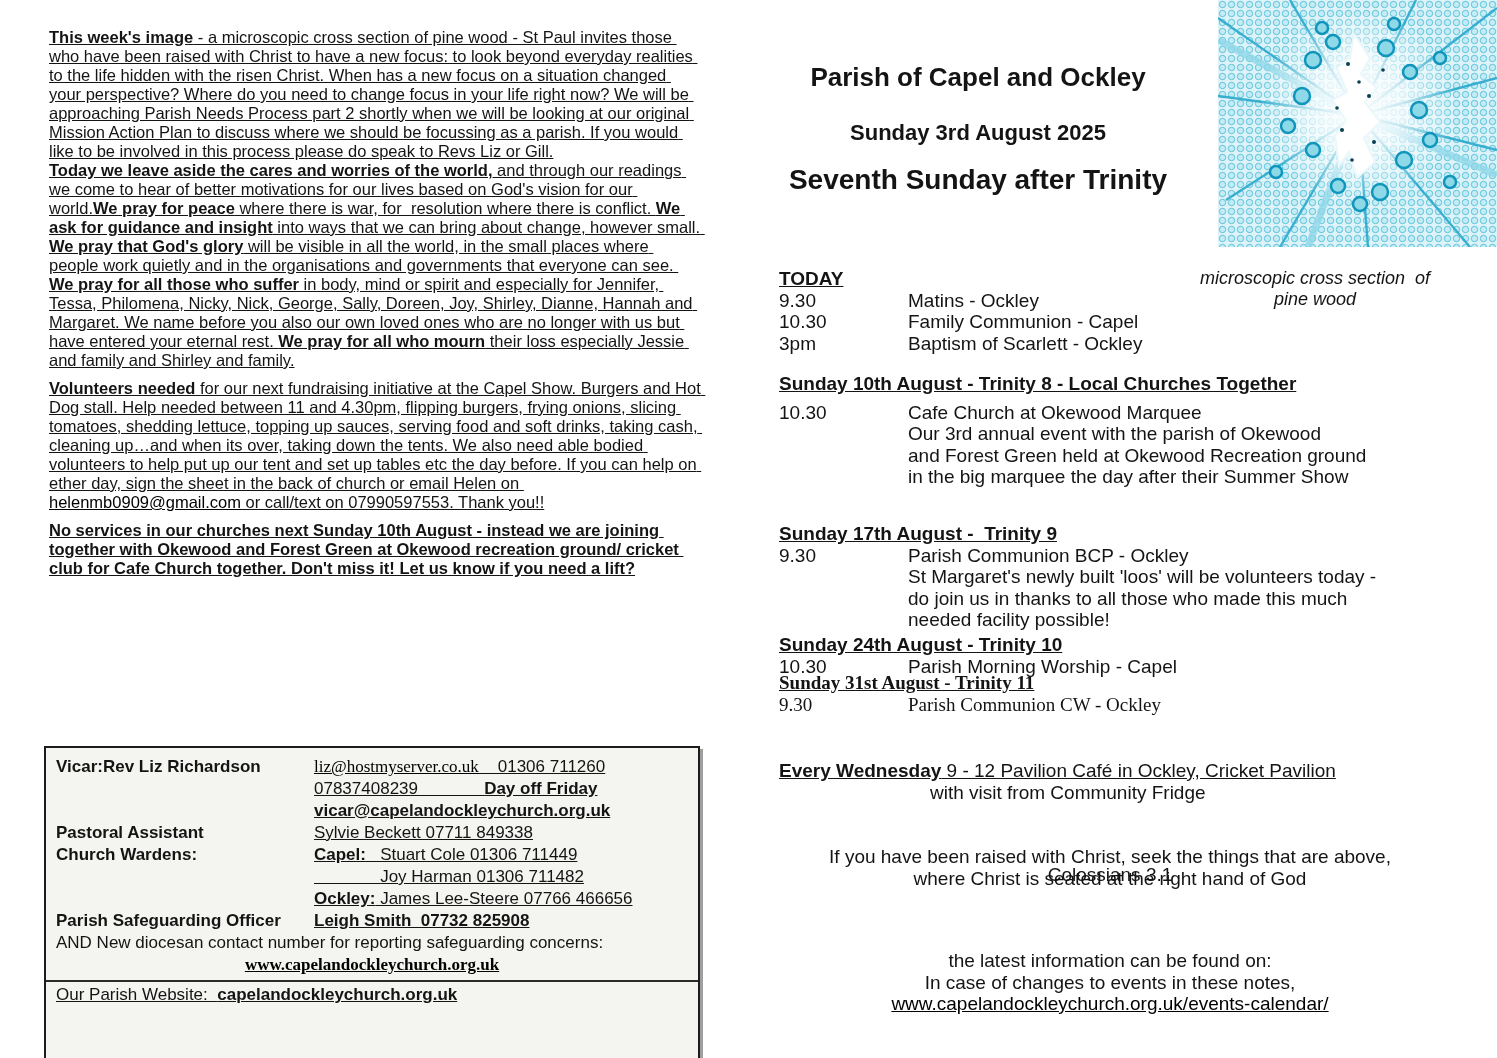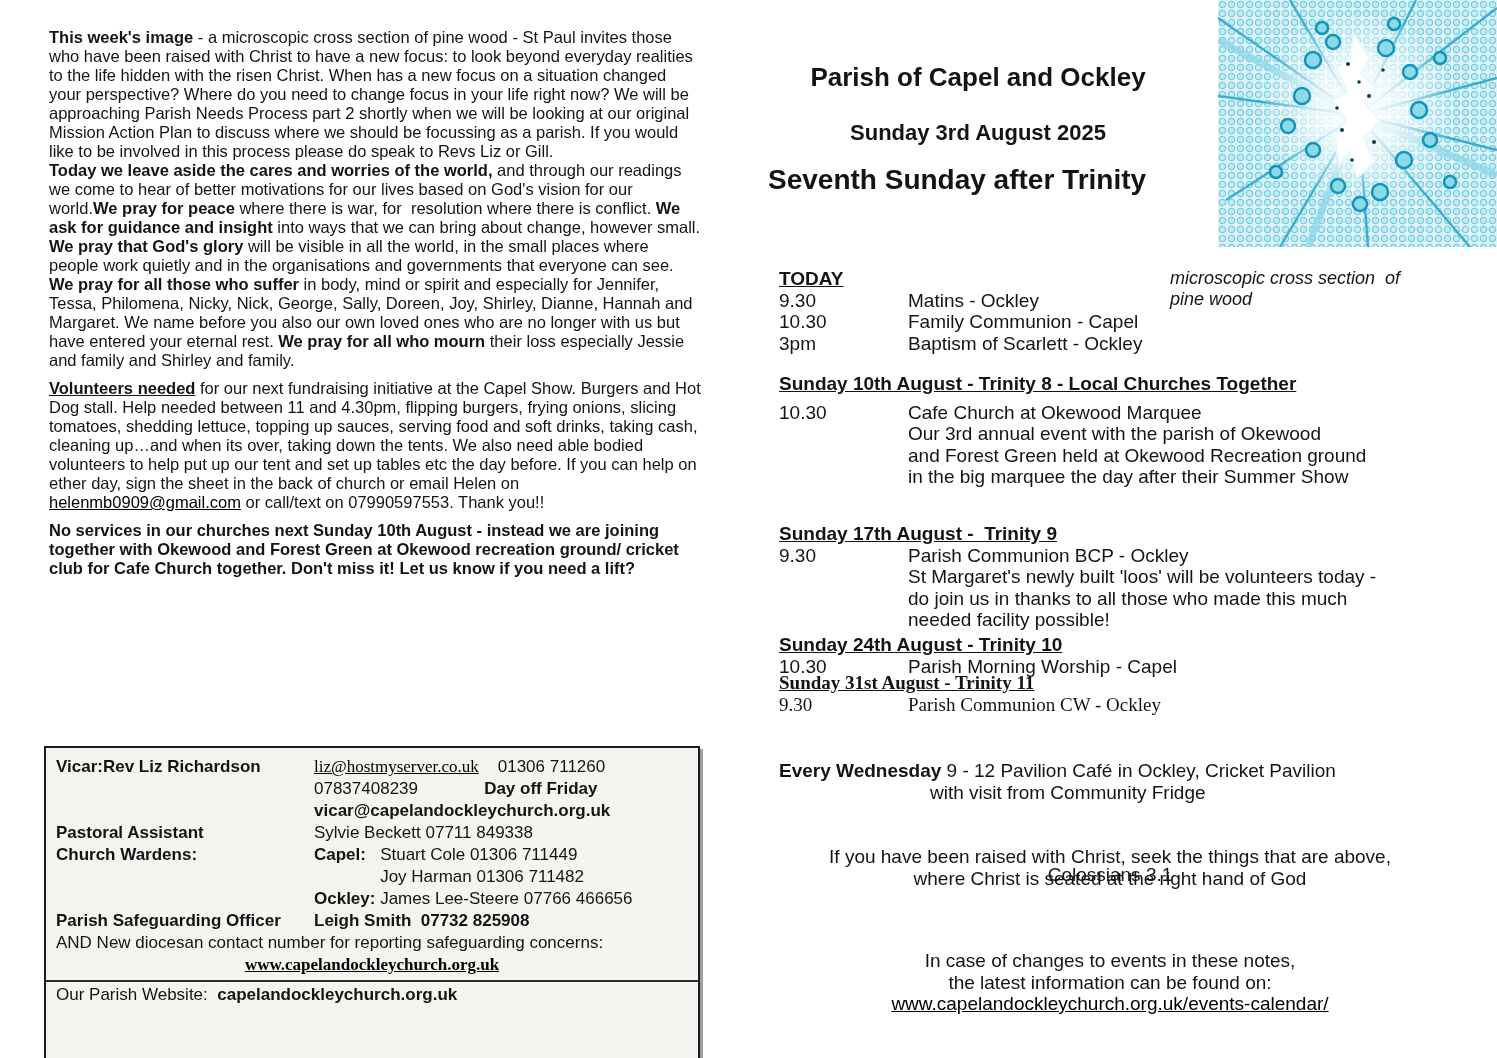--- a/index.html
+++ b/index.html
@@ -3,44 +3,44 @@
 <meta charset="utf-8">
 <style>
   html,body{margin:0;padding:0;background:#ffffff;}
   body{font-family:"Liberation Sans","DejaVu Sans",sans-serif;color:#141414;}
   .page{position:relative;width:1497px;height:1058px;background:#fff;overflow:hidden;}
 
   
   .left-col{position:absolute;left:49px;top:28px;width:652px;font-size:16.5px;line-height:19px;}
   .left-col p{margin:0;}
   .left-col p.gap{margin-top:9px;}
-  .rich{white-space:pre-wrap;}
+  .rich{white-space:pre-wrap;text-decoration:underline;}
   .b{font-weight:bold;}
   .u{text-decoration:underline;}
   .serif{font-family:"Liberation Serif","DejaVu Serif",serif;}
   a.link,span.link{color:#000000;text-decoration:underline;cursor:pointer;}
 
   
   .contact-box{position:absolute;left:44px;top:746px;width:656px;height:360px;box-sizing:border-box;
     background:#f4f4f1;border:2px solid #1c1c1c;box-shadow:3px 3px 0 rgba(80,80,80,.55);
     padding:8px 10px 0 10px;font-size:17px;line-height:22px;}
   .brow{display:flex;}
   .blabel{width:258px;flex-shrink:0;font-weight:bold;}
   .bcontent{flex:1;}
   .box-center{text-align:center;}
   .box-indent{padding-left:48px;}
   .box-sep{border-top:2px solid #2a2a2a;margin:4px -10px 2px -10px;}
 
   
   .r-title1{position:absolute;left:778px;top:62px;width:400px;text-align:center;font-size:26px;font-weight:bold;}
   .r-title2{position:absolute;left:778px;top:120px;width:400px;text-align:center;font-size:22px;font-weight:bold;}
-  .r-title3{position:absolute;left:768px;top:164px;width:420px;font-size:28px;font-weight:bold;}
+  .r-title3{position:absolute;left:768px;top:164px;width:420px;text-align:center;font-size:28px;font-weight:bold;}
 
   .micrograph{position:absolute;left:1218px;top:0px;width:279px;height:247px;}
-  .img-caption{position:absolute;left:1170px;top:268px;width:290px;text-align:left;
+  .img-caption{position:absolute;left:1170px;top:268px;width:290px;text-align:center;
     font-style:italic;font-size:18px;line-height:21px;white-space:pre-wrap;}
 
   .sched{position:absolute;left:779px;font-size:19px;line-height:21.5px;}
   .sched-head{font-weight:bold;text-decoration:underline;white-space:pre-wrap;}
   .srow{display:flex;}
   .stime{width:129px;flex-shrink:0;}
   .stext{white-space:pre-wrap;}
   .wed-line2{margin-left:151px;}
 
   .centered-block{position:absolute;left:780px;width:660px;text-align:center;font-size:19px;line-height:21.5px;}
@@ -229,18 +229,18 @@
     <div class="wed-line2">with visit from Community Fridge</div>
   </div>
 
   <div class="centered-block" style="top:846px;">
     <div>If you have been raised with Christ, seek the things that are above,</div>
     <div>where Christ is seated at the right hand of God</div>
   </div>
   <div class="centered-block" style="top:864px;">Colossians 3.1</div>
 
   <div class="centered-block" style="top:950px;">
+    <div>the latest information can be found on:</div>
     <div>In case of changes to events in these notes,</div>
-    <div>the latest information can be found on:</div>
     <div><a class="link">www.capelandockleychurch.org.uk/events-calendar/</a></div>
   </div>
 
 </div>
 
 </body></html>

